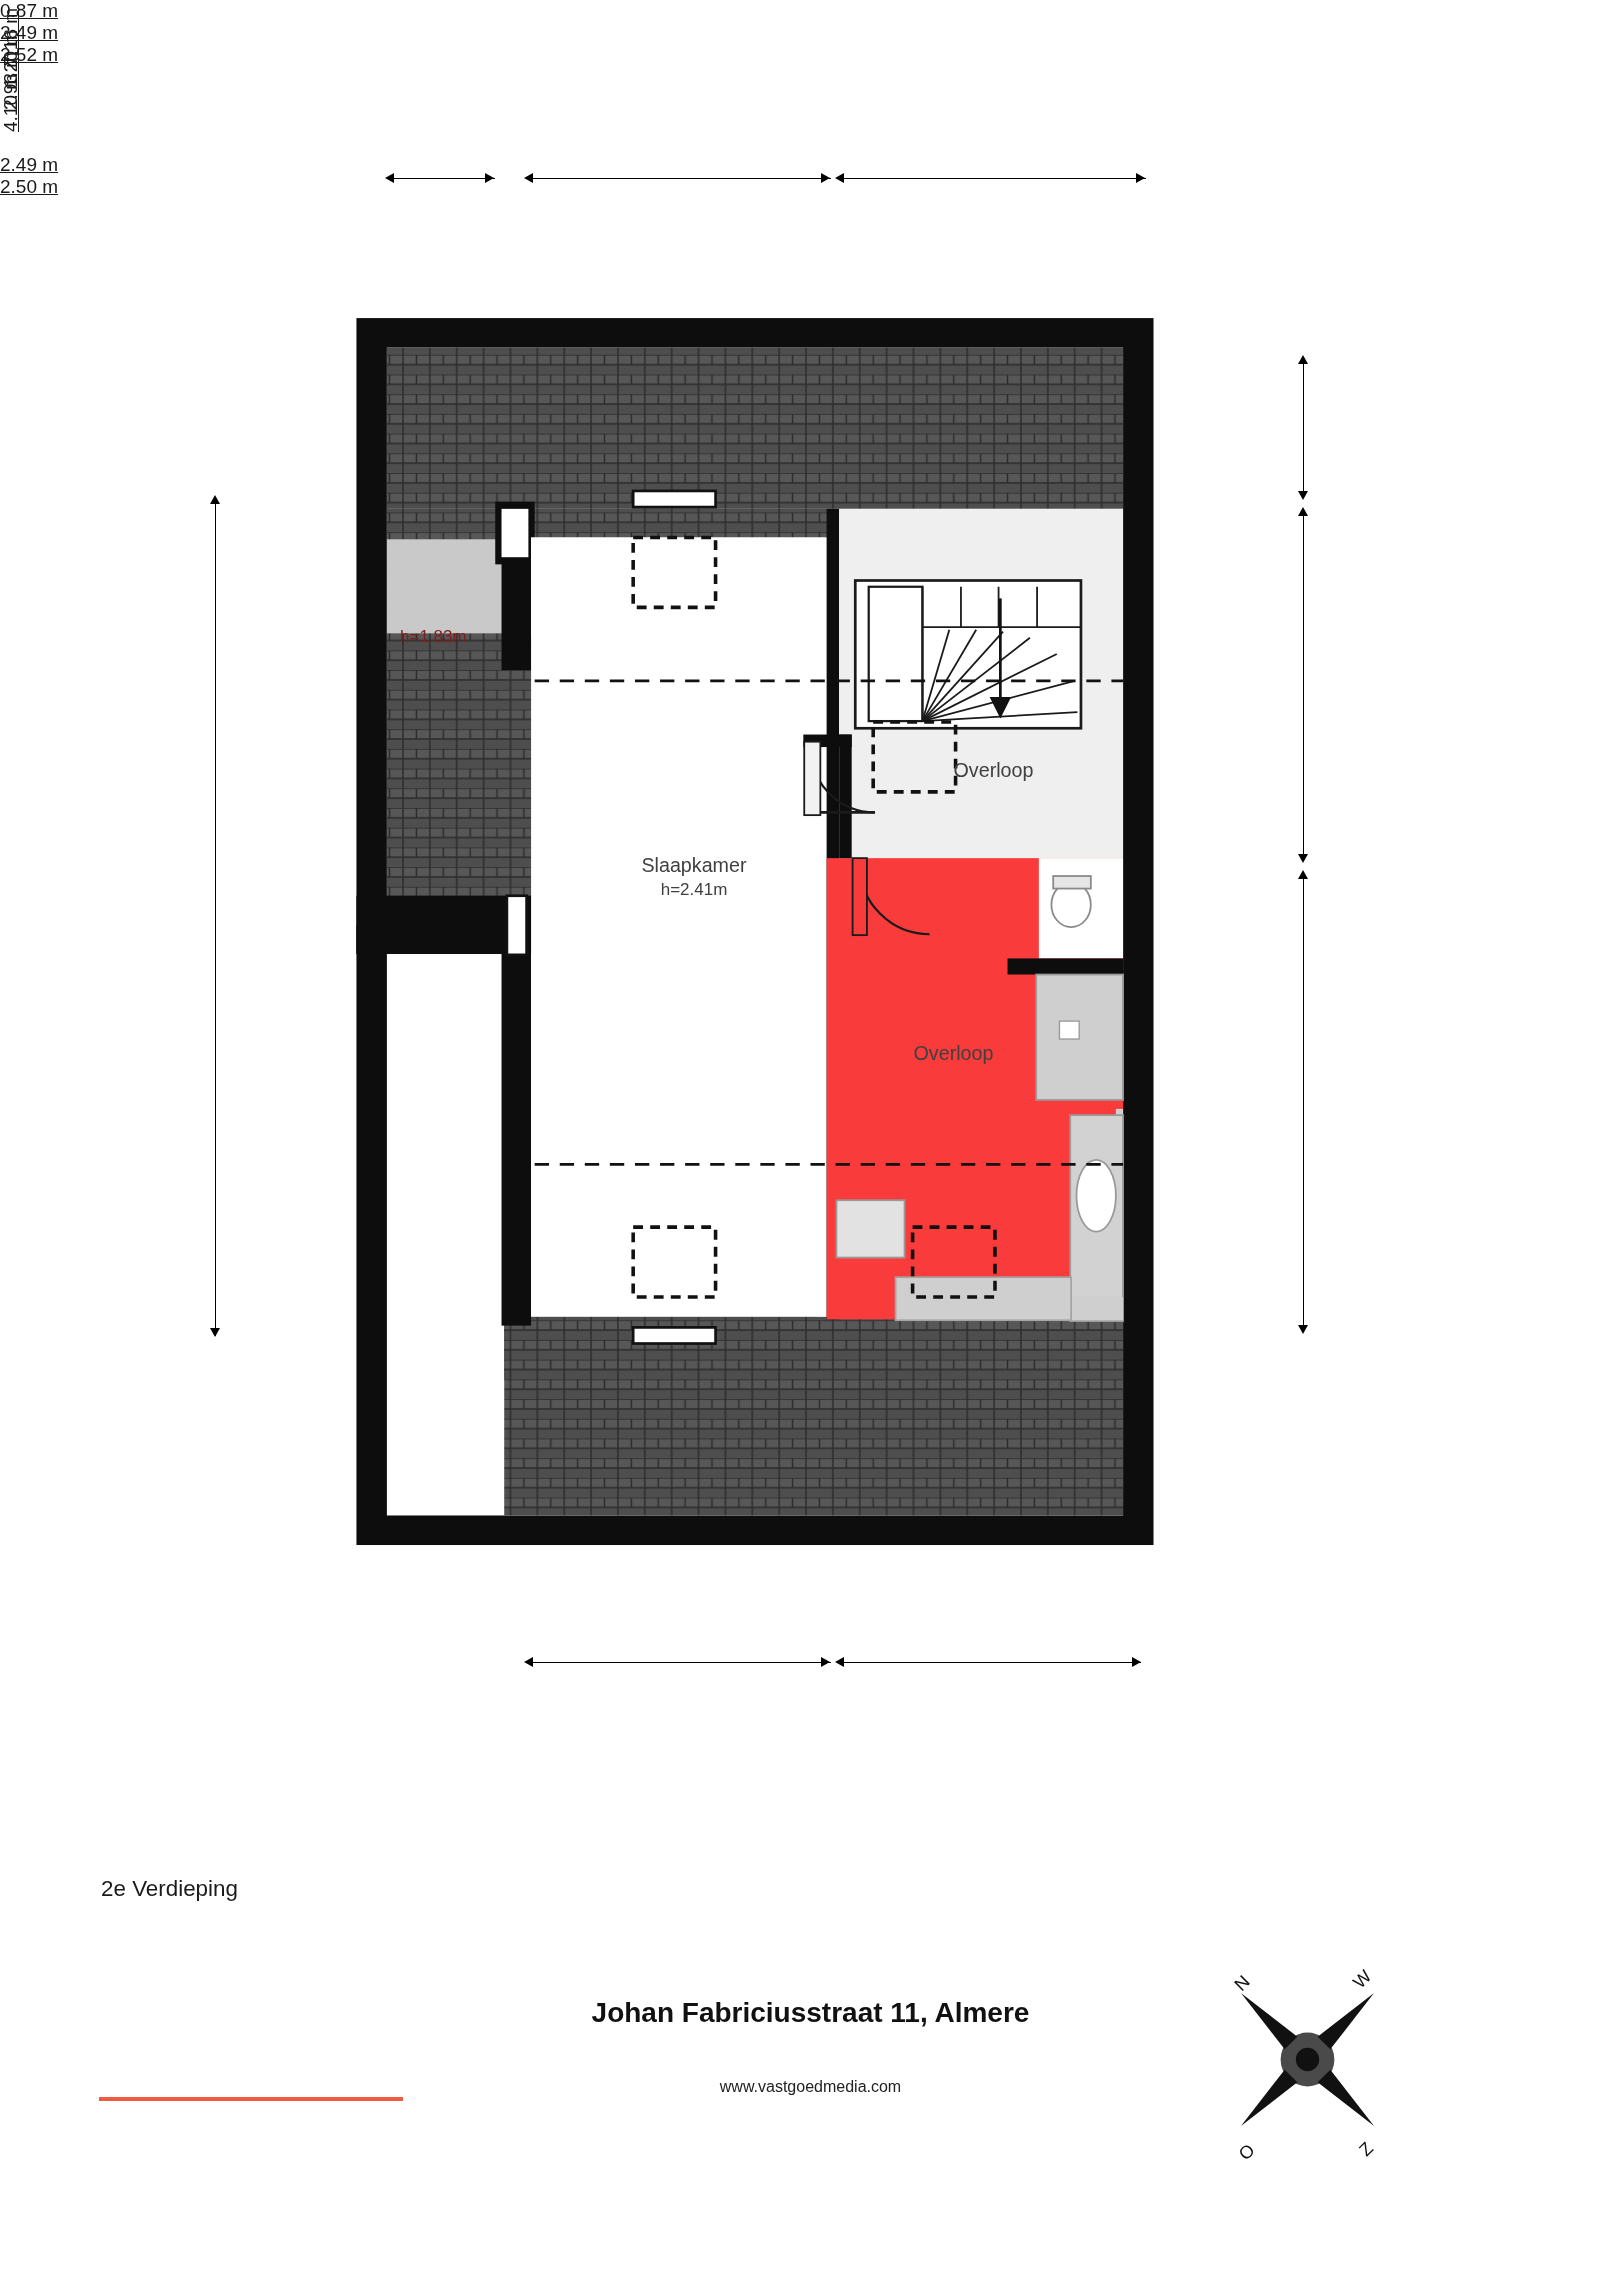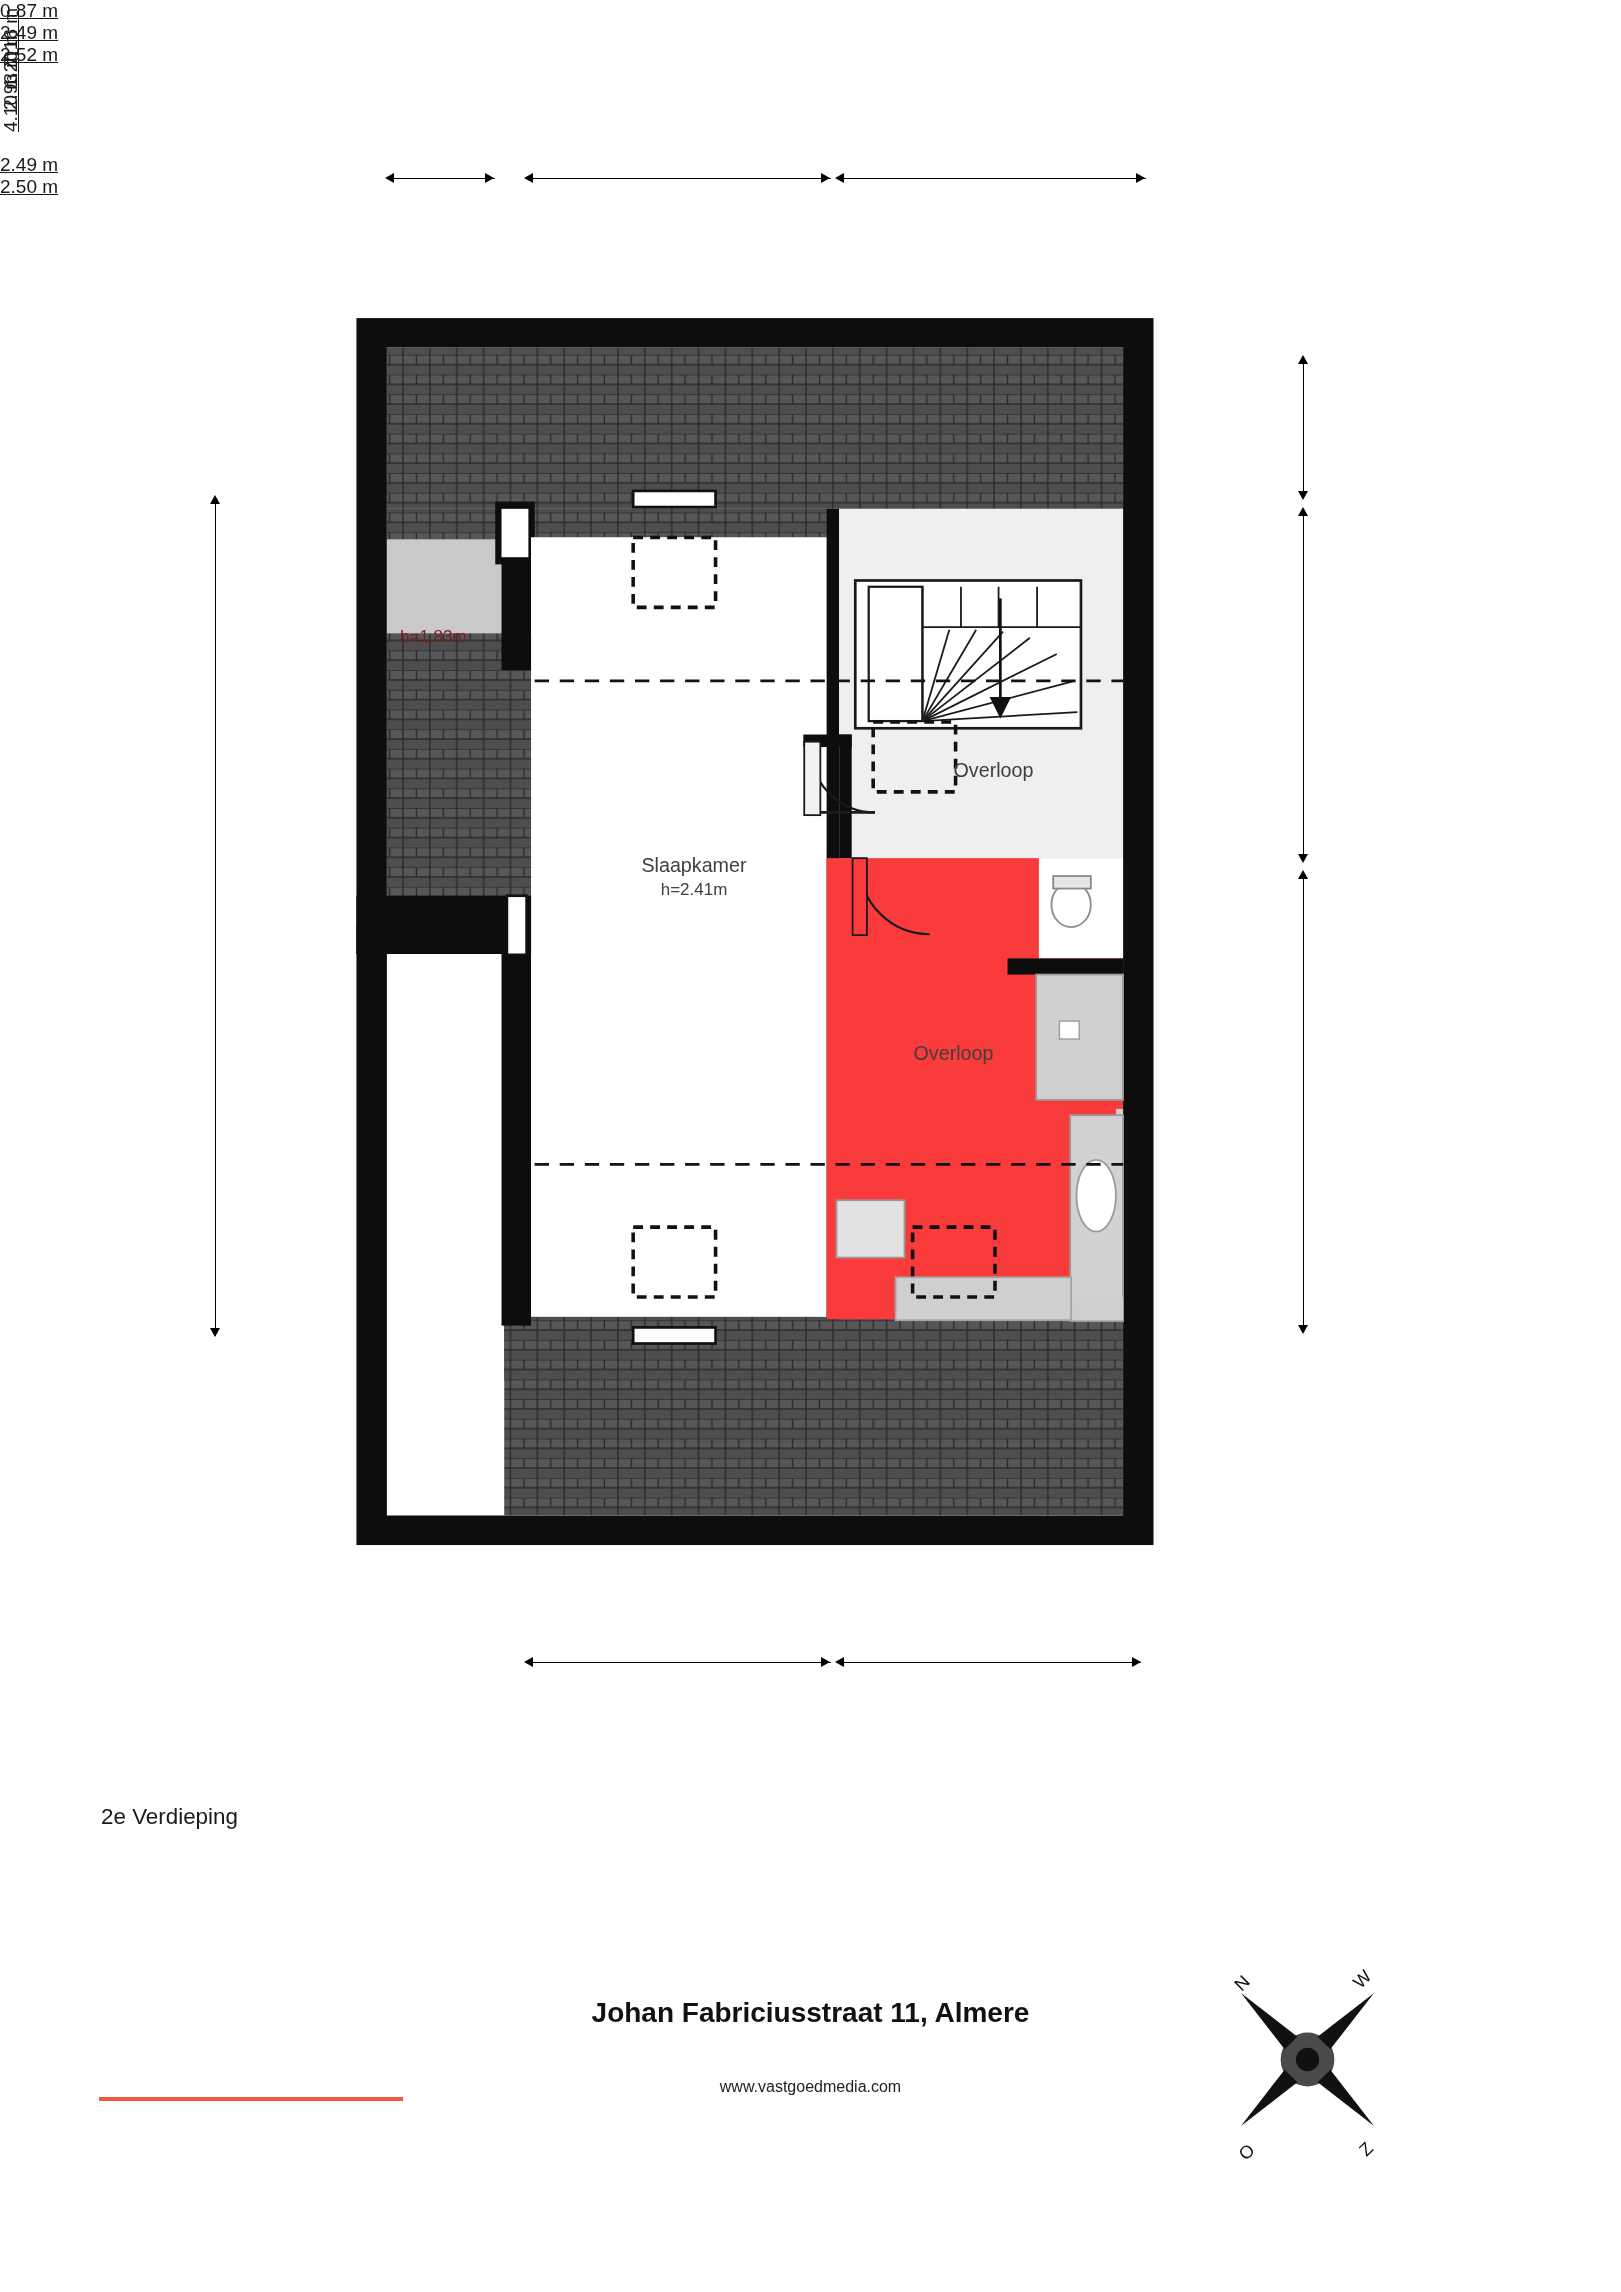--- a/index.html
+++ b/index.html
@@ -290,21 +290,21 @@
   <div class="room-label" style="left:913px; top:759px; width:161px;">
     <span>Overloop</span>
   </div>
 
   <div class="room-label" style="left:873px; top:1042px; width:161px;">
     <span>Overloop</span>
   </div>
 
   <div class="h-label" style="left:400px; top:627px;">h=1.83m</div>
 
-  <div class="floor-title" style="left:101px; top:1804px;text-align:center;">2e Verdieping</div>
+  <div class="floor-title" style="left:101px; top:1876px;text-align:center;">2e Verdieping</div>
 
   <div class="logo-underline" style="left:99px; top:2097px; width:304px;"></div>
 
   <div class="addr" style="left:0; top:1997px; width:1621px;">Johan Fabriciusstraat 11, Almere</div>
 
   <div class="copy" style="left:0; top:2078px;">www.vastgoedmedia.com</div>
 
   <svg class="abs" style="left:1191px; top:1934px;" width="233" height="251" viewBox="0 0 260 280">
     <g transform="translate(130,140)">
       <circle cx="0" cy="0" r="30" fill="#4a4a4a"></circle>

